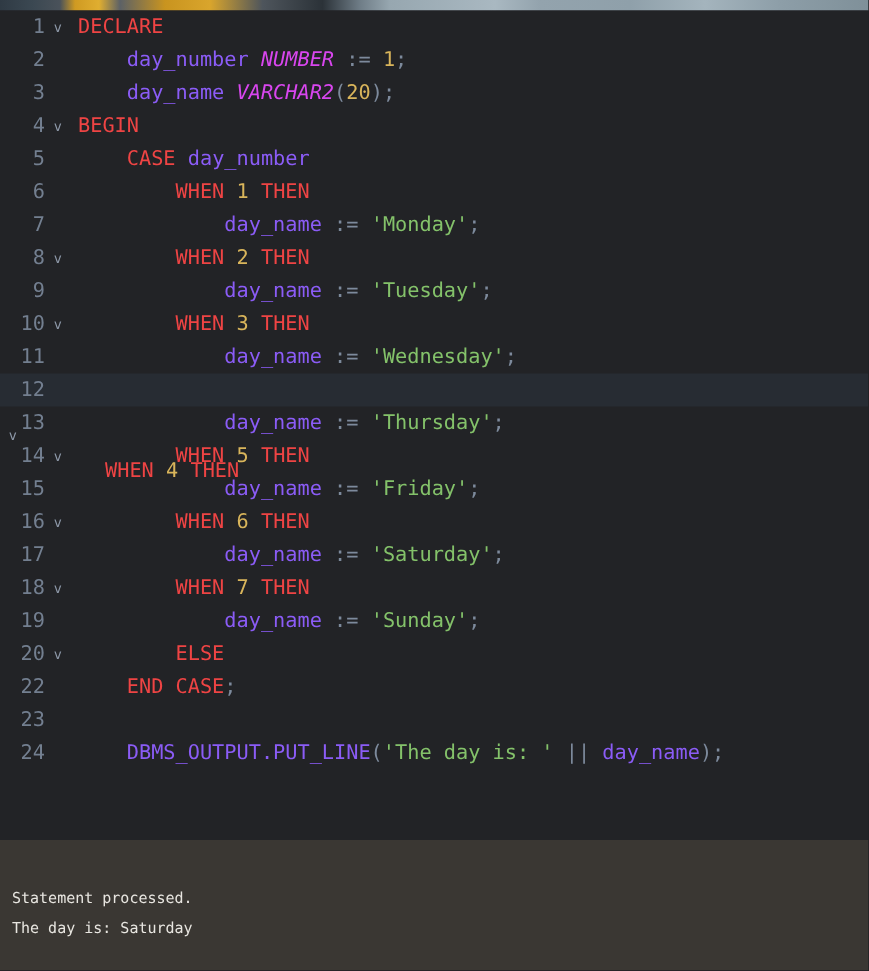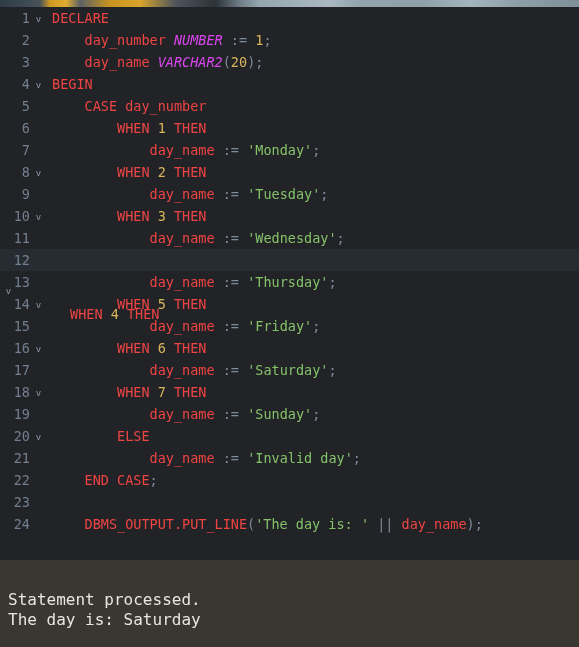--- a/index.html
+++ b/index.html
@@ -77,33 +77,33 @@
   }
   .fold.empty { color: transparent; }
   .code-text {
     flex: 1 1 auto;
     color: #d6d6d6;
     padding-left: 5px;
   }
 
   
   .kw   { color: #ef4444; }   
-  .id   { color: #ef4444; }   
+  .id   { color: #8b5cf6; }   
   .typ  { color: #d946ef; font-style: italic; }   
   .num  { color: #d9b55b; }   
   .str  { color: #84c26a; }   
   .op   { color: #7d8a9c; }   
 
   
   .output {
     flex: 1 1 auto;
     background: #3a3733;
     color: #e8e6e1;
     font-family: "DejaVu Sans Mono", monospace;
-    font-size: 16px;
+    font-size: 10px;
     line-height: 20px;
     padding: 30px 0 0 8px;
     white-space: pre;
     overflow: hidden;
   }
   .output-line { height: 20px; }
 </style>
 </head>
 <body>
 
@@ -125,21 +125,20 @@
       <div class="code-line"><div class="gutter">11</div><div class="fold empty"></div><div class="code-text"><span class="op">            </span><span class="id">day_name</span><span class="op"> </span><span class="op">:=</span><span class="op"> </span><span class="str">'Wednesday'</span><span class="op">;</span></div></div>
       <div class="code-line active"><div class="gutter">12</div><div class="fold">v</div><div class="code-text"><span class="op">        </span><span class="kw">WHEN</span><span class="op"> </span><span class="num">4</span><span class="op"> </span><span class="kw">THEN</span></div></div>
       <div class="code-line"><div class="gutter">13</div><div class="fold empty"></div><div class="code-text"><span class="op">            </span><span class="id">day_name</span><span class="op"> </span><span class="op">:=</span><span class="op"> </span><span class="str">'Thursday'</span><span class="op">;</span></div></div>
       <div class="code-line"><div class="gutter">14</div><div class="fold">v</div><div class="code-text"><span class="op">        </span><span class="kw">WHEN</span><span class="op"> </span><span class="num">5</span><span class="op"> </span><span class="kw">THEN</span></div></div>
       <div class="code-line"><div class="gutter">15</div><div class="fold empty"></div><div class="code-text"><span class="op">            </span><span class="id">day_name</span><span class="op"> </span><span class="op">:=</span><span class="op"> </span><span class="str">'Friday'</span><span class="op">;</span></div></div>
       <div class="code-line"><div class="gutter">16</div><div class="fold">v</div><div class="code-text"><span class="op">        </span><span class="kw">WHEN</span><span class="op"> </span><span class="num">6</span><span class="op"> </span><span class="kw">THEN</span></div></div>
       <div class="code-line"><div class="gutter">17</div><div class="fold empty"></div><div class="code-text"><span class="op">            </span><span class="id">day_name</span><span class="op"> </span><span class="op">:=</span><span class="op"> </span><span class="str">'Saturday'</span><span class="op">;</span></div></div>
       <div class="code-line"><div class="gutter">18</div><div class="fold">v</div><div class="code-text"><span class="op">        </span><span class="kw">WHEN</span><span class="op"> </span><span class="num">7</span><span class="op"> </span><span class="kw">THEN</span></div></div>
       <div class="code-line"><div class="gutter">19</div><div class="fold empty"></div><div class="code-text"><span class="op">            </span><span class="id">day_name</span><span class="op"> </span><span class="op">:=</span><span class="op"> </span><span class="str">'Sunday'</span><span class="op">;</span></div></div>
       <div class="code-line"><div class="gutter">20</div><div class="fold">v</div><div class="code-text"><span class="op">        </span><span class="kw">ELSE</span></div></div>
-      <div class="code-line"><div class="gutter">21</div><div class="fold empty"></div><div class="code-text"><span class="op">            </span><span class="id">day_name</span><span class="op"> </span><span class="op">:=</span><span class="op"> </span><span class="str">'Invalid day'</span><span class="op">;</span></div></div>
       <div class="code-line"><div class="gutter">22</div><div class="fold empty"></div><div class="code-text"><span class="op">    </span><span class="kw">END CASE</span><span class="op">;</span></div></div>
       <div class="code-line"><div class="gutter">23</div><div class="fold empty"></div><div class="code-text"></div></div>
       <div class="code-line"><div class="gutter">24</div><div class="fold empty"></div><div class="code-text"><span class="op">    </span><span class="id">DBMS_OUTPUT.PUT_LINE</span><span class="op">(</span><span class="str">'The day is: '</span><span class="op"> </span><span class="op">||</span><span class="op"> </span><span class="id">day_name</span><span class="op">);</span></div></div>
     </div>
 
   <div class="output" id="output"><div class="output-line">Statement processed.</div><div class="output-line">The day is: Saturday</div></div>
 
 </div>
 
 </body></html>

